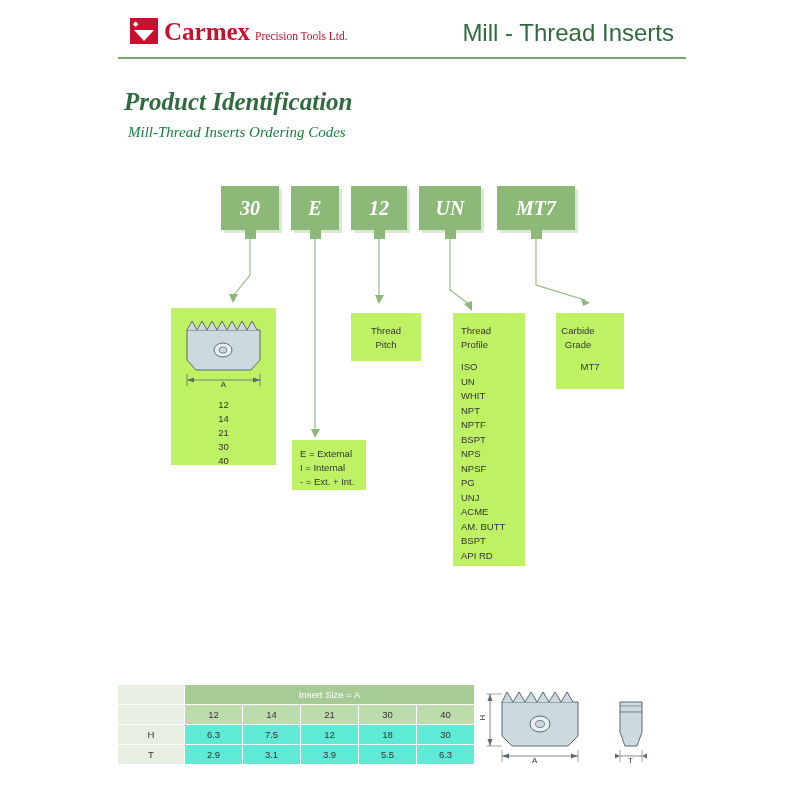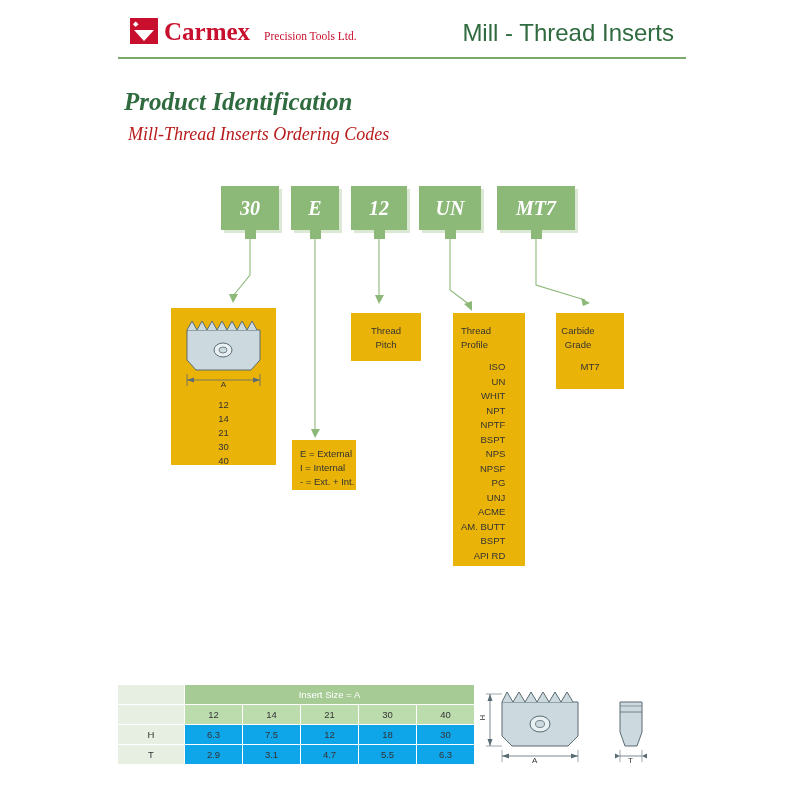--- a/index.html
+++ b/index.html
@@ -70,21 +70,21 @@
     font-weight: bold;
     color: #c8102e;
     letter-spacing: 0px;
     line-height: 1;
     text-align: right;
   }
   #logo-sub {
     font-family: "Liberation Serif", serif;
     font-size: 11.5px;
     color: #c8102e;
-    margin-left: 14px;
+    margin-left: 5px;
     padding-bottom: 2px;
     line-height: 1;
   }
   #header-title {
     position: absolute;
     right: 115px;
     top: 19px;
     font-size: 24px;
     color: #2f6b3f;
     font-family: "Liberation Sans", sans-serif;
@@ -100,22 +100,22 @@
     font-weight: bold;
     font-size: 25px;
     color: #2f6b3f;
   }
   #page-subtitle {
     position: absolute;
     left: 128px;
     top: 124px;
     font-family: "Liberation Serif", serif;
     font-style: italic;
-    font-size: 18px;
-    color: #b91c1c;
+    font-size: 15px;
+    color: #15803d;
   }
 
   
   .codebox {
     position: absolute;
     height: 44px;
     background: #8cb878;
     color: #ffffff;
     font-family: "Liberation Serif", serif;
     font-style: italic;
@@ -132,21 +132,21 @@
     bottom: -9px;
     width: 11px;
     height: 9px;
     margin-left: -5px;
     background: #8cb878;
   }
 
   
   .panel {
     position: absolute;
-    background: #eab308;
+    background: #bef264;
   }
   .panel-text {
     font-size: 9.5px;
     color: #333333;
     line-height: 14px;
   }
   .panel-center {
     text-align: center;
   }
 
@@ -182,21 +182,21 @@
   }
   #btable .head2 {
     background: #bddcae;
     color: #333333;
   }
   #btable .rowlabel {
     background: #e7efe3;
     width: 66px;
   }
   #btable .cell {
-    background: #0ea5e9;
+    background: #5eead4;
     width: 57px;
   }
 
   
   #bdraw {
     position: absolute;
     left: 480px;
     top: 680px;
     width: 190px;
     height: 90px;
@@ -281,41 +281,41 @@
   </div>
   <div class="panel-text panel-center" style="position:absolute; left:0; top:90px; width:105px;">
     <div>12</div>
     <div>14</div>
     <div>21</div>
     <div>30</div>
     <div>40</div>
   </div>
 </div>
 
-<div class="panel" style="left:292px; top:440px; width:64px; height:50px;">
+<div class="panel" style="left:292px; top:440px; width:74px; height:50px;">
   <div class="panel-text" style="position:absolute; left:8px; top:7px;">
     <div>E = External</div>
     <div>I  = Internal</div>
     <div>-  = Ext. + Int.</div>
   </div>
 </div>
 
 <div class="panel" style="left:351px; top:313px; width:70px; height:48px;">
   <div class="panel-text panel-center" style="position:absolute; left:0; top:11px; width:70px;">
     <div>Thread</div>
     <div>Pitch</div>
   </div>
 </div>
 
 <div class="panel" style="left:453px; top:313px; width:72px; height:253px;">
   <div class="panel-text" style="position:absolute; left:8px; top:11px;">
     <div>Thread</div>
     <div>Profile</div>
   </div>
-  <div class="panel-text" style="position:absolute; left:8px; top:47px; line-height:14.5px;text-align:right;">
+  <div class="panel-text" style="position:absolute; left:8px; top:47px; line-height:14.5px;">
     <div>ISO</div>
     <div>UN</div>
     <div>WHIT</div>
     <div>NPT</div>
     <div>NPTF</div>
     <div>BSPT</div>
     <div>NPS</div>
     <div>NPSF</div>
     <div>PG</div>
     <div>UNJ</div>
@@ -355,21 +355,21 @@
     <td class="cell">6.3</td>
     <td class="cell">7.5</td>
     <td class="cell">12</td>
     <td class="cell">18</td>
     <td class="cell">30</td>
   </tr>
   <tr>
     <td class="rowlabel">T</td>
     <td class="cell">2.9</td>
     <td class="cell">3.1</td>
-    <td class="cell">4.7</td>
+    <td class="cell">3.9</td>
     <td class="cell">5.5</td>
     <td class="cell">6.3</td>
   </tr>
 </tbody>
   </table>
 
 <div id="bdraw">
   <svg width="190" height="90" viewBox="0 0 190 90">
 
     <path d="M22 22 L98 22 L98 56 L88 66 L32 66 L22 56 Z" fill="#ccd9df" stroke="#5a6b73" stroke-width="1"></path>

